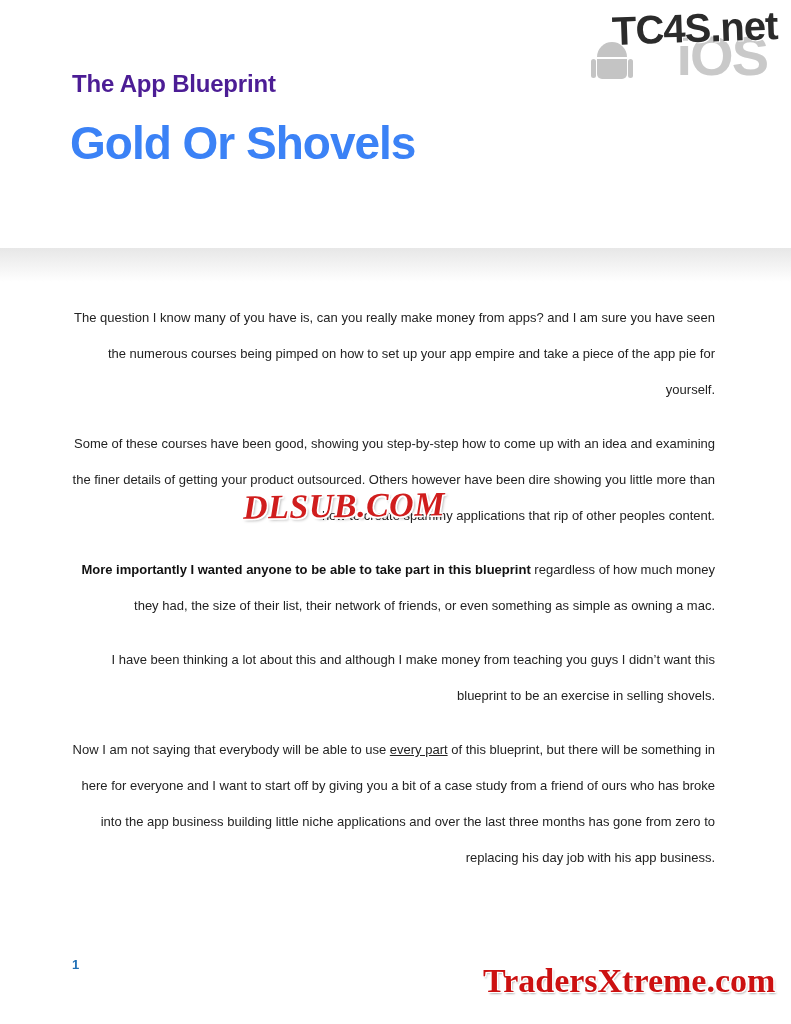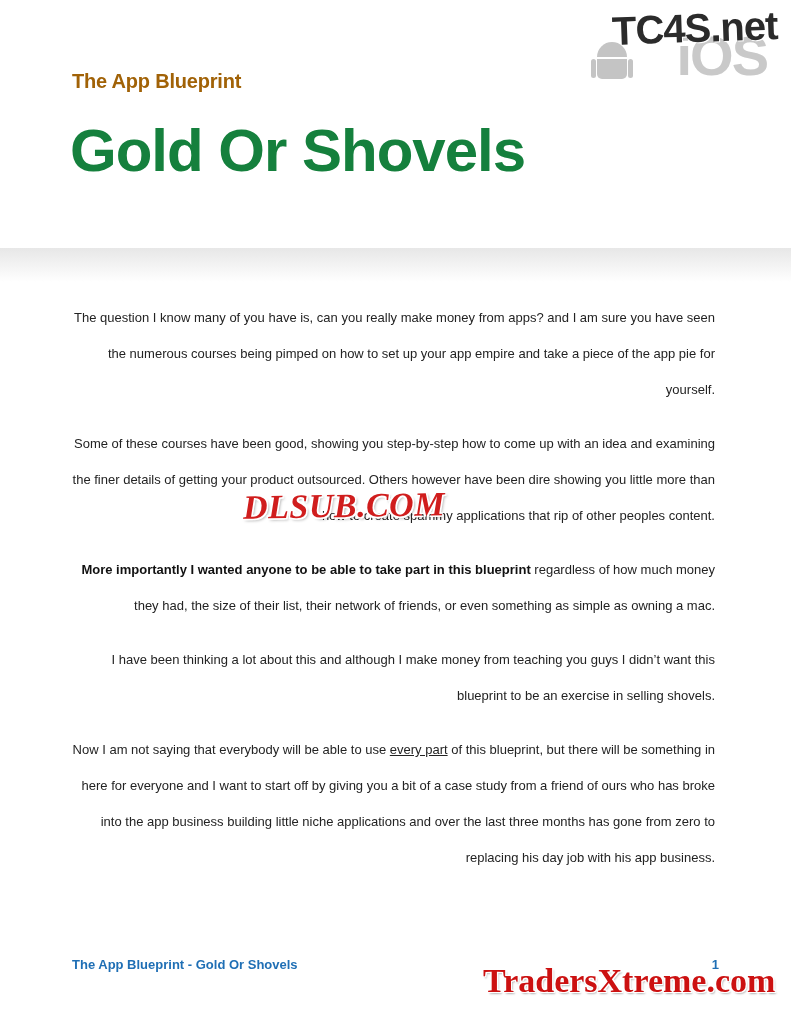--- a/index.html
+++ b/index.html
@@ -105,32 +105,32 @@
     letter-spacing: -1px;
     line-height: 1;
     transform: rotate(-2deg);
     text-shadow: 1px 1px 0 #ffffff;
   }
 
   .doc-kicker {
     position: absolute;
     left: 72px;
     top: 70px;
-    font-size: 20px;
-    font-weight: bold;
-    color: #a16207;
+    font-size: 24px;
+    font-weight: bold;
+    color: #4c1d95;
     letter-spacing: -0.2px;
   }
   .doc-title {
     position: absolute;
     left: 70px;
     top: 116px;
-    font-size: 60px;
-    font-weight: bold;
-    color: #15803d;
+    font-size: 46px;
+    font-weight: bold;
+    color: #3b82f6;
     letter-spacing: -1px;
   }
 
   .header-rule {
     position: absolute;
     left: 0;
     right: 0;
     top: 248px;
     height: 34px;
     background: linear-gradient(to bottom, #e7e7e7 0%, #f4f4f4 55%, #ffffff 100%);
@@ -246,17 +246,16 @@
     <p class="para" id="p2"><span>Some of these courses have been good, showing you step-by-step how to come up with an idea and examining the finer details of getting your product outsourced. Others however have been dire showing you little more than how to create spammy applications that rip of other peoples content.</span></p>
     <p class="para" id="p4"><b>More importantly I wanted anyone to be able to take part in this blueprint</b><span> regardless of how much money they had, the size of their list, their network of friends, or even something as simple as owning a mac.</span></p>
     <p class="para" id="p3"><span>I have been thinking a lot about this and although I make money from teaching you guys I didn’t want this blueprint to be an exercise in selling shovels.</span></p>
     <p class="para" id="p5"><span>Now I am not saying that everybody will be able to use </span><u>every part</u><span> of this blueprint, but there will be something in here for everyone and I want to start off by giving you a bit of a case study from a friend of ours who has broke into the app business building little niche applications and over the last three months has gone from zero to replacing his day job with his app business.</span></p>
   </div>
 
   <div class="wm-dlsub">DLSUB.COM</div>
   <div class="wm-txt">TradersXtreme.com</div>
 
   <div class="footer">
-    <span class="footer-left">The App Blueprint - Gold Or Shovels</span>
     <span class="footer-page">1</span>
   </div>
 
 </div>
 
 </body></html>

